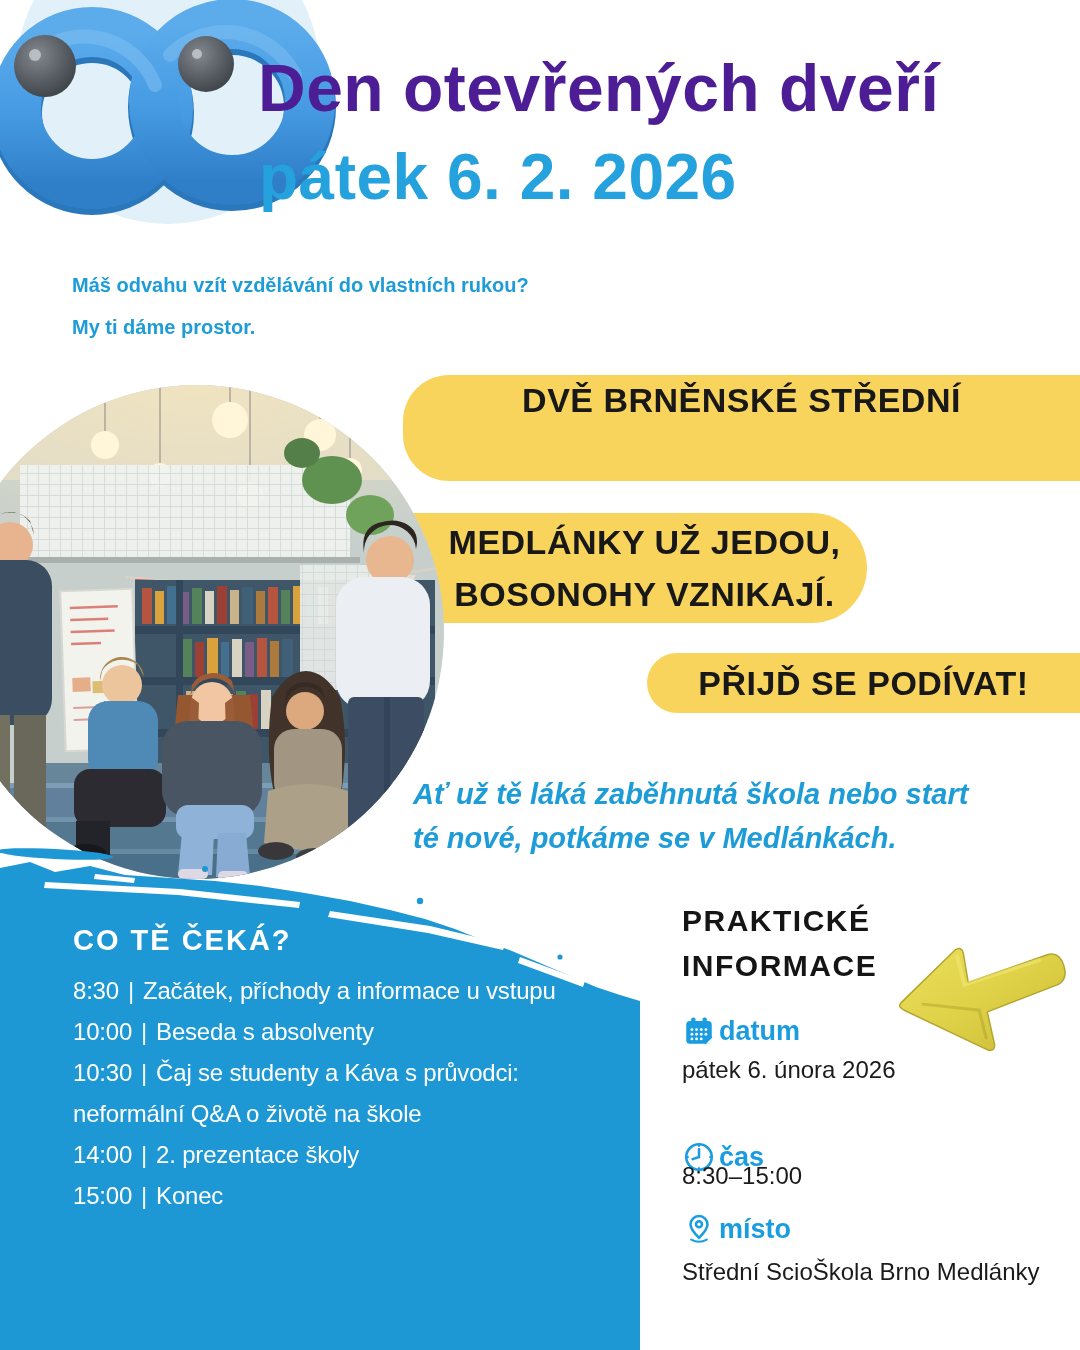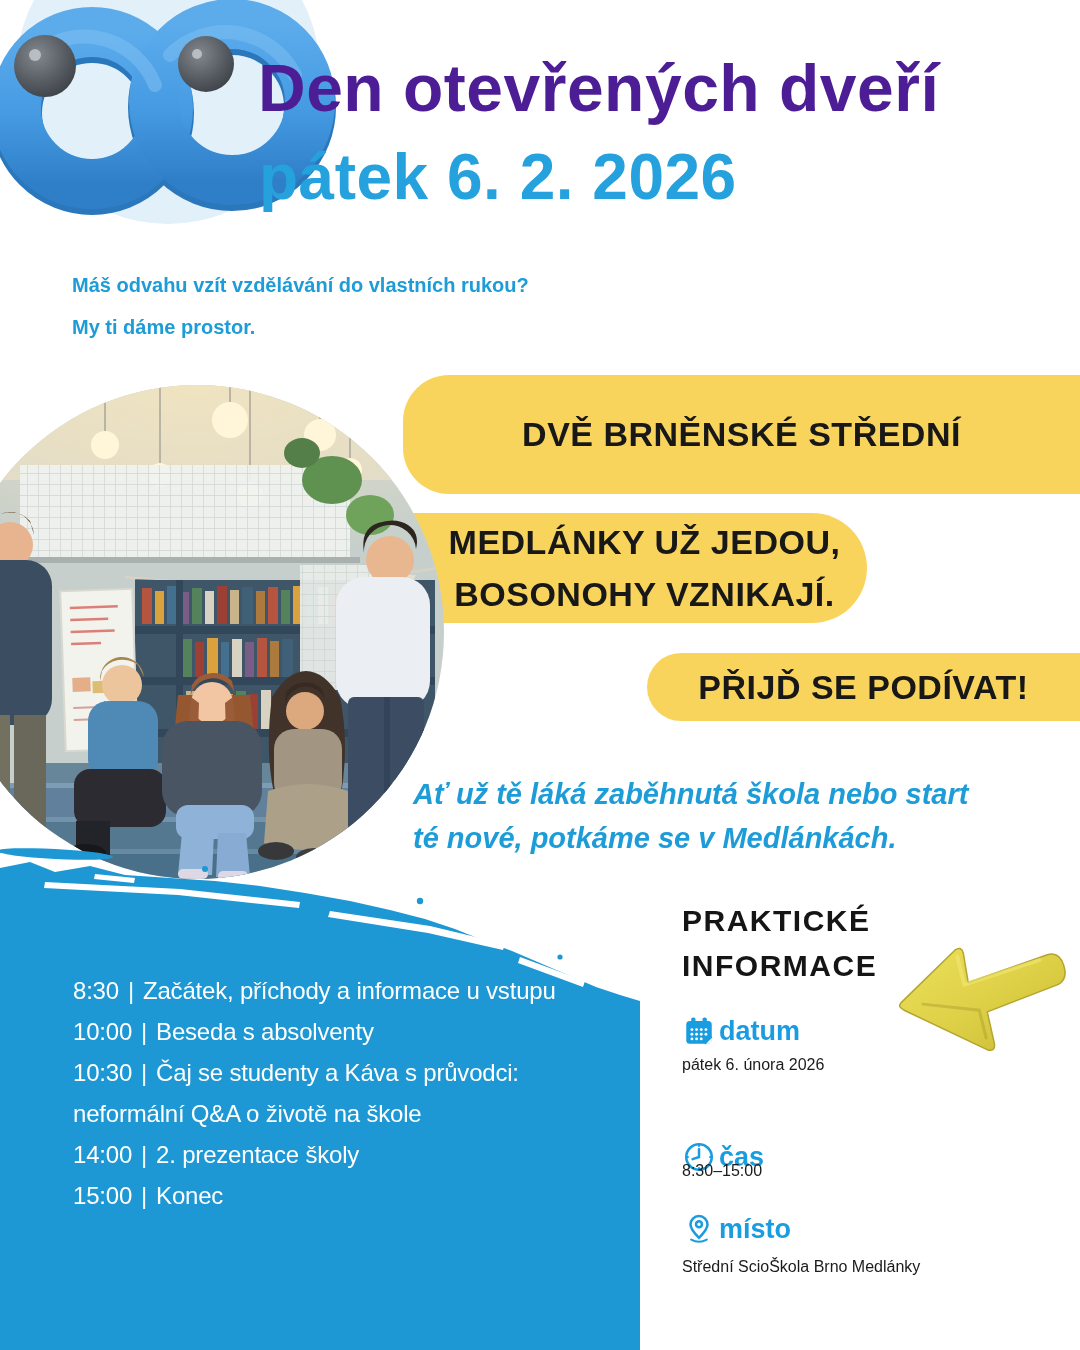--- a/index.html
+++ b/index.html
@@ -20,32 +20,32 @@
   }
   .intro{
     position:absolute;left:72px;top:264px;z-index:3;
     font-size:20px;font-weight:bold;color:#1d9cd8;line-height:42px;white-space:nowrap;
   }
 
   
   .badge{background:#f9d45d;color:#181818;font-weight:bold;z-index:2;}
   .badge .bl{display:block;text-align:center;}
   .badge1{
-    position:absolute;left:403px;right:0;top:375px;height:119px;
+    position:absolute;left:403px;right:0;top:375px;height:106px;
     border-radius:46px 0 0 46px;font-size:34px;letter-spacing:.5px;
-    display:flex;flex-direction:column;justify-content:center;line-height:51px;
+    display:flex;flex-direction:row;justify-content:center;line-height:51px;
   }
   .badge2{
     position:absolute;left:330px;top:513px;width:537px;height:110px;
     border-radius:55px;font-size:34px;letter-spacing:.5px;
     display:flex;flex-direction:column;justify-content:center;line-height:52px;
     padding-left:92px;box-sizing:border-box;z-index:2;
   }
   .badge3{
-    position:absolute;left:647px;right:0;top:653px;height:68px;
+    position:absolute;left:647px;right:0;top:653px;height:60px;
     border-radius:40px 0 0 40px;font-size:34px;letter-spacing:.5px;
     display:flex;align-items:center;justify-content:center;
   }
 
   
   .photo-circle{position:absolute;left:-50px;top:385px;width:494px;height:494px;z-index:3;}
 
   
   .invite{
     position:absolute;left:413px;top:772px;z-index:3;
@@ -69,21 +69,21 @@
   
   .practical-heading{
     position:absolute;left:682px;top:898px;width:270px;z-index:5;
     font-size:30px;font-weight:bold;letter-spacing:1.5px;color:#151515;line-height:45px;
   }
   .info-row{position:absolute;left:682px;z-index:6;}
   .info-label-line{display:flex;align-items:center;gap:3px;}
   .info-icon{width:34px;height:34px;display:inline-flex;}
   .info-icon svg{width:34px;height:34px;}
   .info-label{font-size:27px;font-weight:bold;color:#1a9de0;}
-  .info-value{font-size:16px;color:#1b1b1b;white-space:nowrap;}
+  .info-value{font-size:24px;color:#1b1b1b;white-space:nowrap;}
   .row-datum{top:1014px;}  .val-datum{top:1056px;}
   .row-cas{top:1140px;}    .val-cas{top:1162px;}
   .row-misto{top:1212px;}  .val-misto{top:1258px;}
   .info-value.abs-val{position:absolute;left:682px;z-index:6;}
 
   .arrow-svg{position:absolute;left:893px;top:940px;width:182px;height:128px;z-index:6;transform:rotate(-2deg);}
 </style>
 </head>
 <body>
 
@@ -333,20 +333,21 @@
     <circle cx="420" cy="56" r="3.2" fill="#1e98d4"></circle>
     <circle cx="560" cy="112" r="2.6" fill="#1e98d4"></circle>
     <g fill="#ffffff">
       <polygon points="45,37 180,44 300,57 299,63 178,50 44,43"></polygon>
       <polygon points="330,66 430,81 505,99 503,105 428,88 328,72"></polygon>
       <polygon points="520,112 585,136 583,142 518,118"></polygon>
       <polygon points="95,29 135,33 134,38 94,34"></polygon>
     </g>
   </svg>
 
+  <div class="schedule-heading">CO TĚ ČEKÁ?</div>
 
   <div class="schedule">
     <p><b>8:30</b><span class="sep">|</span><span>Začátek, příchody a informace u vstupu</span></p>
     <p><b>10:00</b><span class="sep">|</span><span>Beseda s absolventy</span></p>
     <p><b>10:30</b><span class="sep">|</span><span>Čaj se studenty a Káva s průvodci: neformální Q&amp;A o životě na škole</span></p>
     <p><b>14:00</b><span class="sep">|</span><span>2. prezentace školy</span></p>
     <p><b>15:00</b><span class="sep">|</span><span>Konec</span></p>
   </div>
 
   <div class="practical-heading">PRAKTICKÉ INFORMACE</div>

